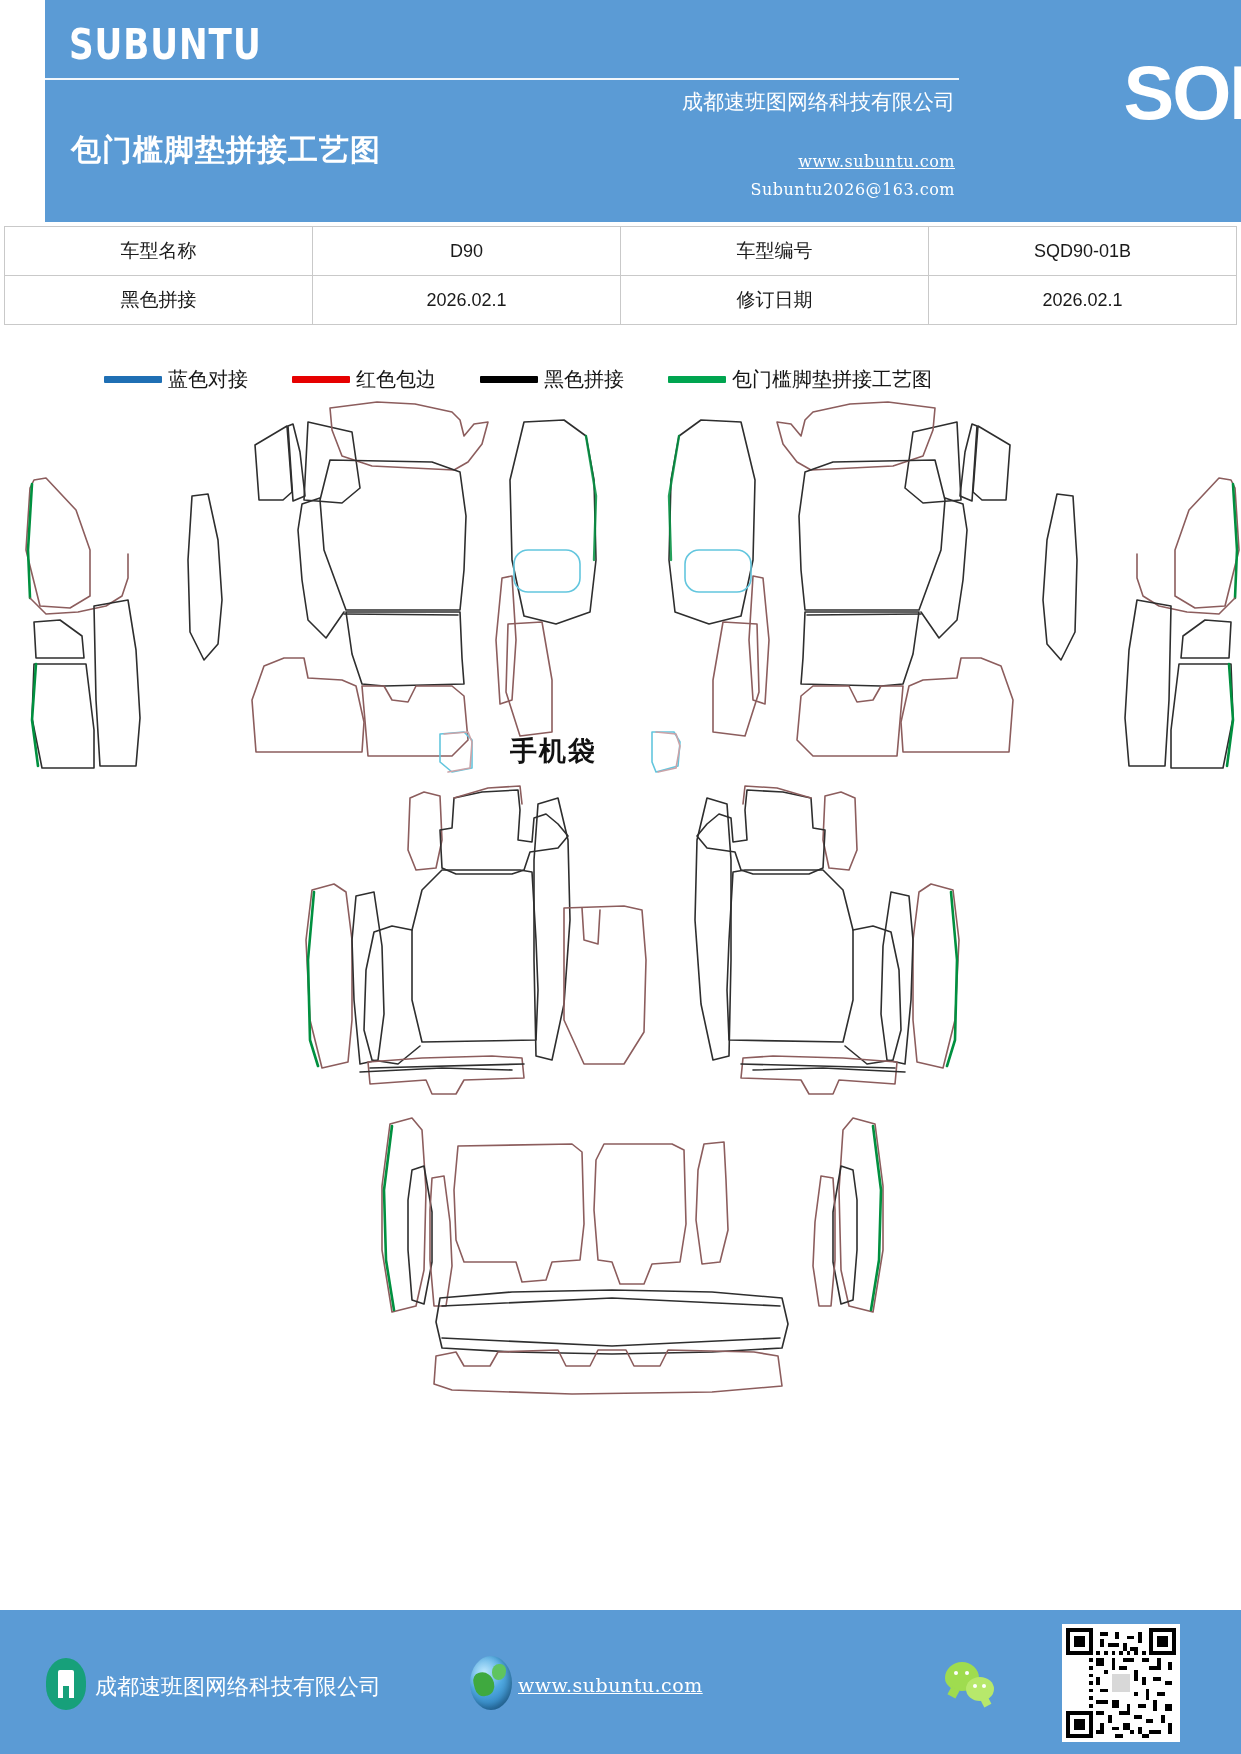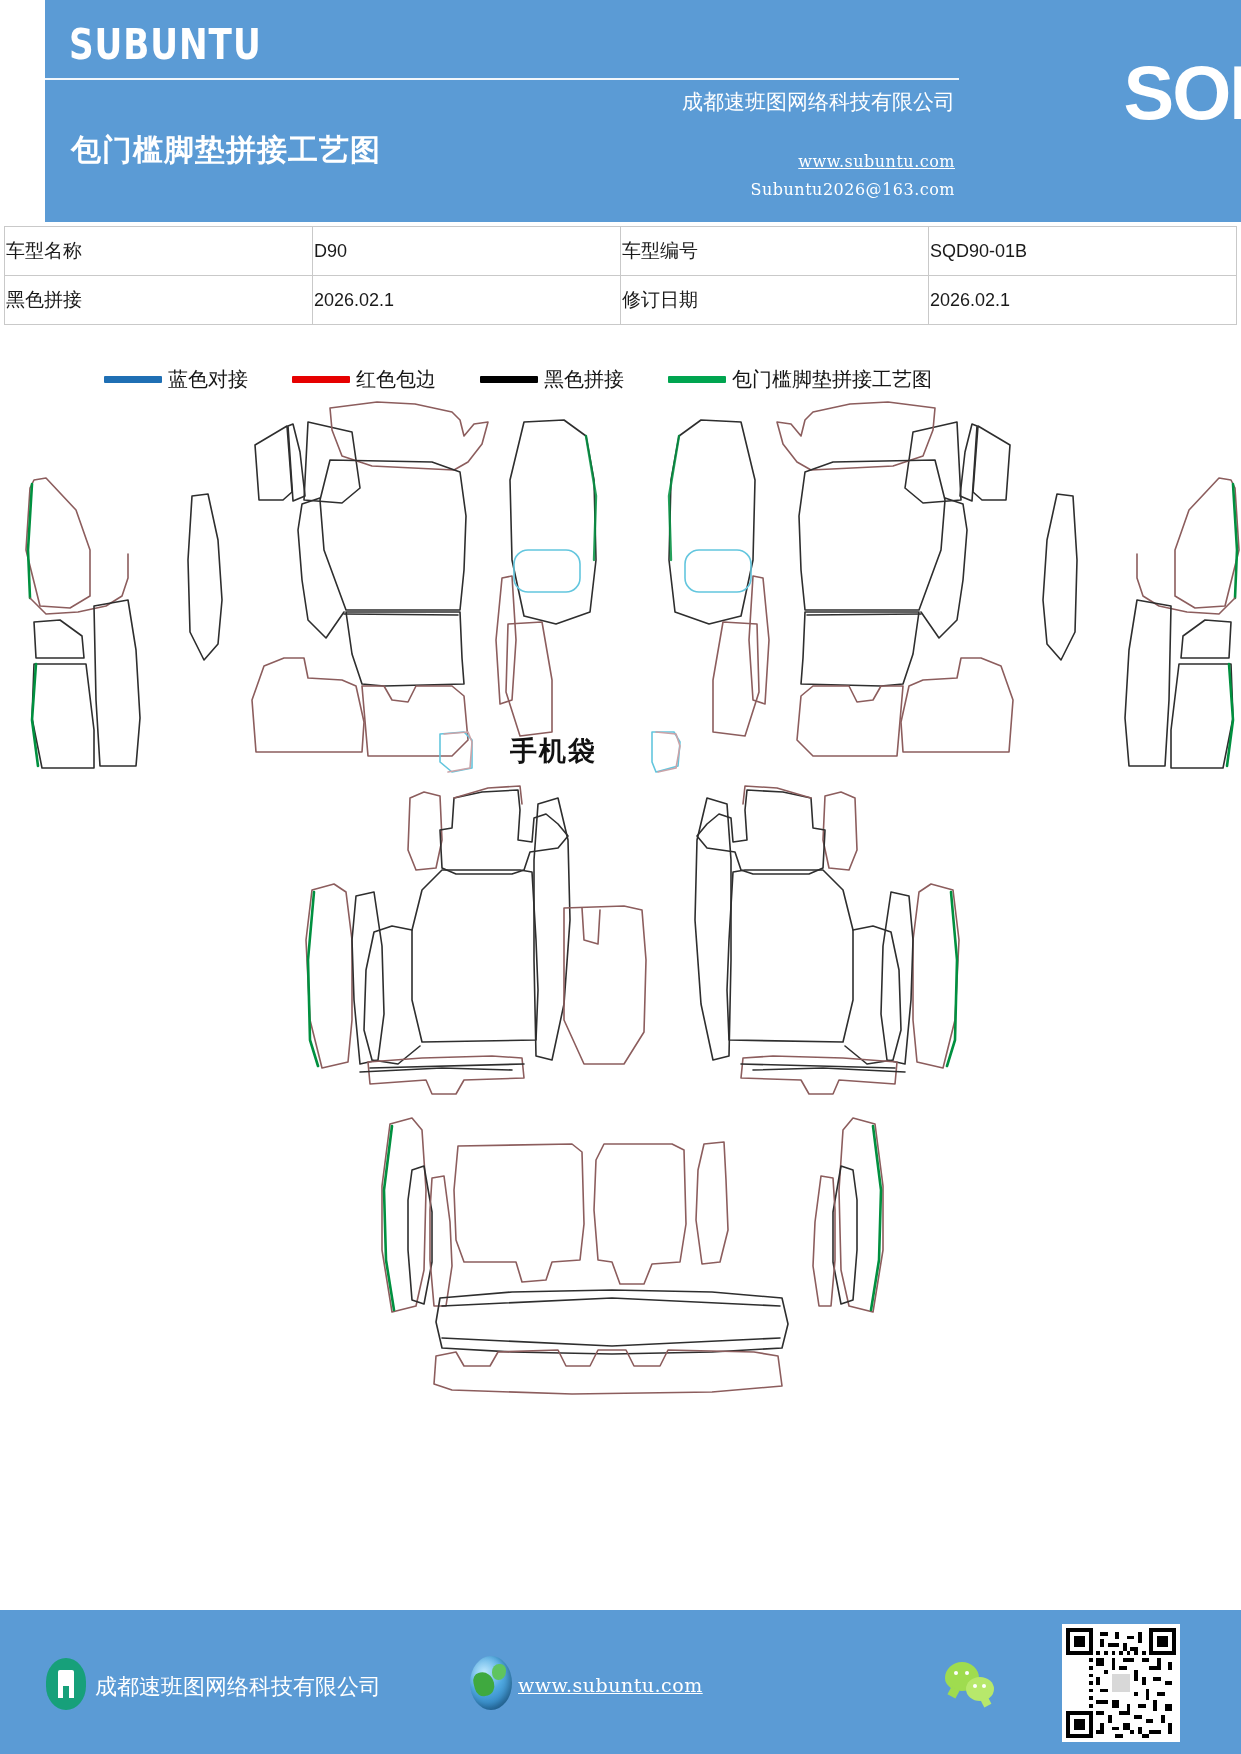--- a/index.html
+++ b/index.html
@@ -76,20 +76,21 @@
 
   
   .info-table{
     position:absolute;left:4px;top:226px;width:1233px;
     border-collapse:collapse;
     table-layout:fixed;
   }
   .info-table td{
     border:1px solid #c9c9c9;
     height:46px;
+    text-align:center;
     vertical-align:middle;
     font-size:19px;
     color:#1a1a1a;
     font-family:"DejaVu Serif", serif;
   }
   .info-table td.val{
     font-family:"Liberation Sans", sans-serif;
     font-size:18px;
     margin-left:40px;
   }

